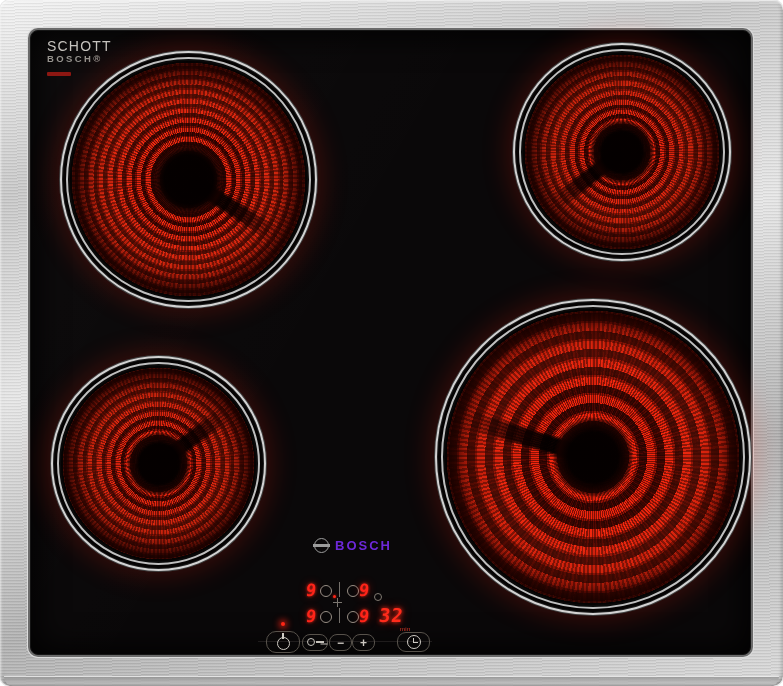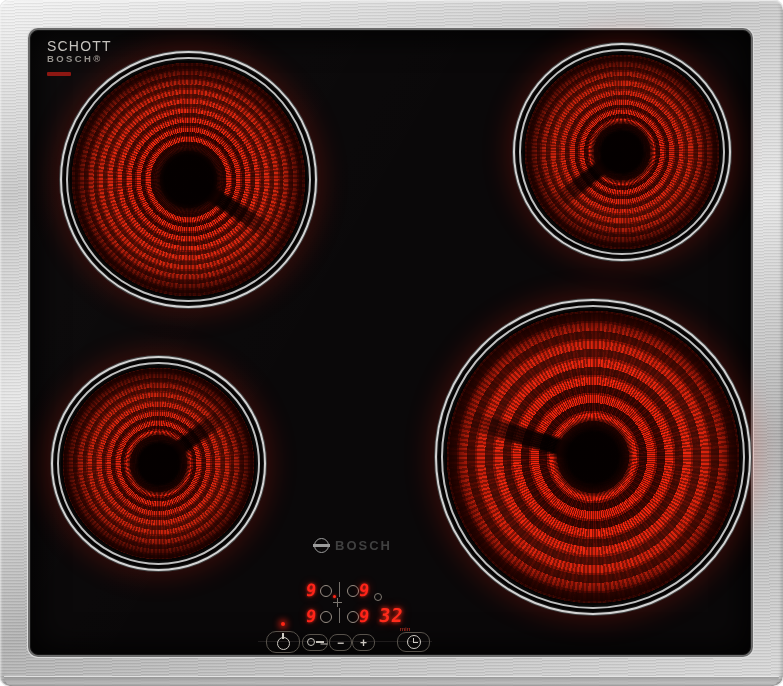--- a/index.html
+++ b/index.html
@@ -59,21 +59,21 @@
   .schott{position:absolute;left:47px;top:39px;line-height:1.1;}
   .schott .l1{font-size:14px;letter-spacing:1.2px;color:#c6c3be;}
   .schott .l2{font-size:9.5px;font-weight:bold;letter-spacing:2.4px;color:#96938e;}
   .schott .redprint{width:24px;height:4px;margin-top:7px;background:#8c1712;border-radius:1px;filter:blur(.3px);}
 
   
   .panel{position:absolute;left:258px;top:536px;width:190px;height:128px;}
   .bosch{position:absolute;left:56px;top:2px;display:flex;align-items:center;gap:6px;}
   .bosch-emblem{position:relative;width:13px;height:13px;border:1.5px solid #9c9c9c;border-radius:50%;}
   .bosch-emblem::before{content:"";position:absolute;left:-2px;right:-2px;top:50%;height:3px;margin-top:-1.5px;background:#9c9c9c;}
-  .bosch-text{font-size:13px;font-weight:bold;letter-spacing:2px;color:#404040;}
+  .bosch-text{font-size:13px;font-weight:bold;letter-spacing:2px;color:#6d28d9;}
 
   .seg{position:absolute;font-family:"DejaVu Sans Mono",monospace;font-weight:bold;font-size:17px;line-height:16px;
     color:#ff2419;transform:skewX(-7deg);
     text-shadow:0 0 3px rgba(255,40,25,.9),0 0 8px rgba(255,30,15,.45);}
   .seg.big{font-size:19px;line-height:18px;letter-spacing:1px;color:#ff2b1b;
     text-shadow:0 0 4px rgba(255,45,25,.95),0 0 10px rgba(255,30,15,.55);}
   .ind-circle{position:absolute;width:10px;height:10px;border:1.5px solid #978d84;border-radius:50%;}
   .small-ring{position:absolute;width:6px;height:6px;border:1px solid #817a72;border-radius:50%;}
   .dp{position:absolute;width:3px;height:3px;border-radius:50%;background:#ff2616;box-shadow:0 0 3px rgba(255,40,20,.9);}
   .vsep{position:absolute;width:1px;height:15px;background:#75706b;}

